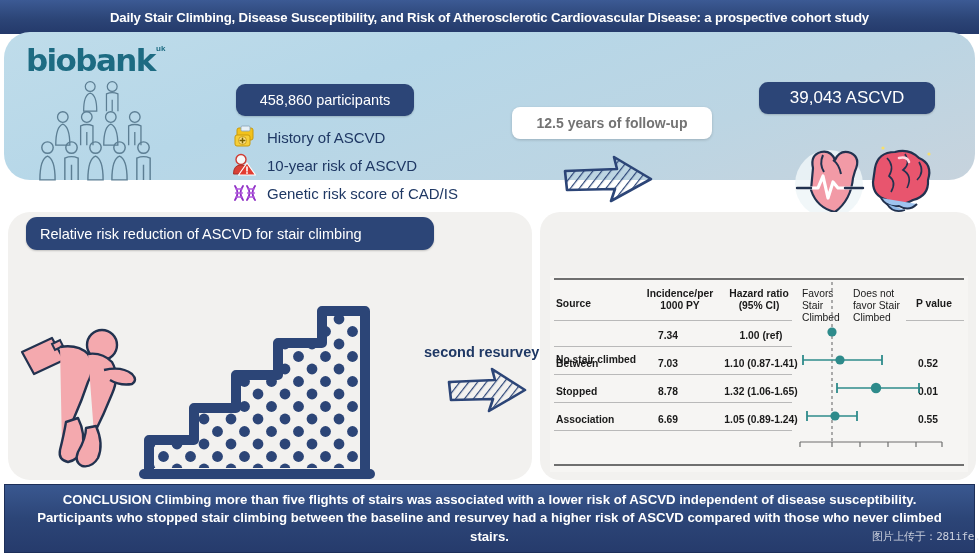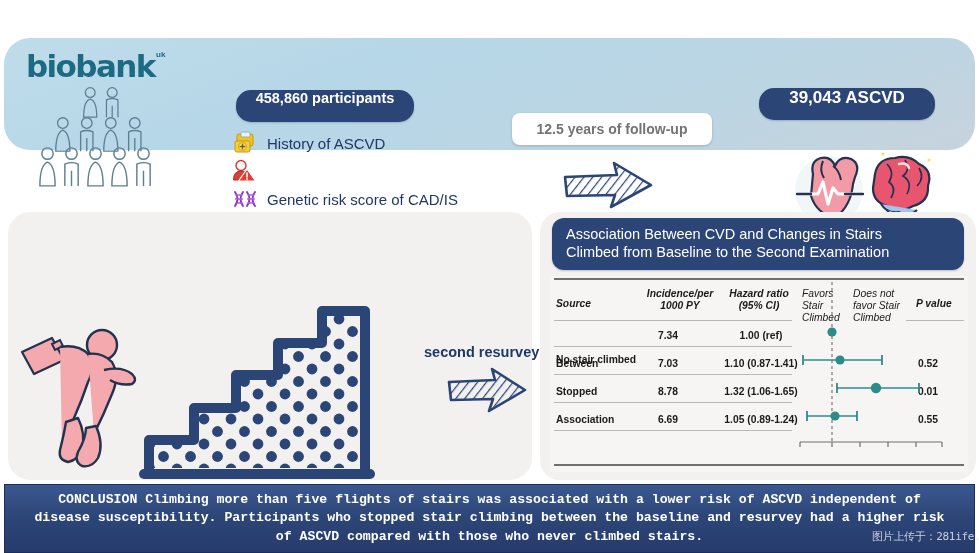--- a/index.html
+++ b/index.html
@@ -25,22 +25,22 @@
   .title-bar .title-text {
     color: #ffffff;
     font-size: 13.2px;
     font-weight: bold;
     letter-spacing: -0.15px;
     white-space: nowrap;
   }
 
   
   .top-panel {
-    position: absolute; left: 4px; top: 38px;
-    width: 971px; height: 112px;
+    position: absolute; left: 4px; top: 32px;
+    width: 971px; height: 148px;
     background: linear-gradient(160deg,#bfdcea 0%, #b6d7e8 35%, #bcd5e3 70%, #c7d3dd 100%);
     border-radius: 26px;
   }
 
   
   .logo-wrap { position: absolute; left: 12px; top: 10px; width: 190px; height: 145px; }
   .logo-text {
     position: absolute; left: 10px; top: 0px;
     font-size: 31px; font-weight: bold;
     color: #1d6b82; letter-spacing: -1.6px;
@@ -49,23 +49,23 @@
   .logo-uk {
     position: absolute; left: 140px; top: 2px;
     font-size: 8px; font-weight: bold; color: #1d6b82;
   }
   .people-svg { position: absolute; left: 8px; top: 36px; }
 
   
   .pill {
     position: absolute;
     background: #2c4577;
-    border-radius: 15px;
-    display: flex; align-items: flex-start; justify-content: center;
-    color: #ffffff; font-weight: bold;
+    border-radius: 9px;
+    display: flex; align-items: center; justify-content: center;
+    color: #ffffff; font-weight: normal;
     box-shadow: 0 1px 2px rgba(0,0,0,.18);
   }
   .pill-participants { left: 232px; top: 52px; width: 178px; height: 32px; font-size: 14.5px; }
   .pill-ascvd       { left: 755px; top: 50px; width: 176px; height: 32px; font-size: 17px; }
 
   .white-pill {
     position: absolute; left: 508px; top: 75px;
     width: 200px; height: 32px;
     background: #ffffff; border-radius: 8px;
     display: flex; align-items: center; justify-content: center;
@@ -139,21 +139,20 @@
     background: #f6f5f3;
   }
   .rule { position: absolute; background: #8b8b8b; height: 1px; left: 4px; width: 410px; }
   .rule-thick { height: 1.6px; background: #6f6f6f; }
   .rule-short { left: 4px; width: 238px; background: #b9b9b9; }
   .rule-p { left: 356px; width: 58px; background: #b9b9b9; }
 
   .th {
     position: absolute; font-size: 10.3px; font-weight: bold; color: #1a1a1a;
     line-height: 1.18;
-    font-style: italic;
   }
   .td {
     position: absolute; font-size: 10.3px; color: #1a1a1a; font-weight: bold;
     white-space: nowrap;
   }
 
   .forest { position: absolute; left: 246px; top: 0px; width: 172px; height: 196px; }
 
   .axis-tick-label {
     position: absolute; font-size: 8.2px; color: #3a3a3a; font-weight: bold;
@@ -164,35 +163,38 @@
   .conclusion {
     position: absolute; left: 4px; top: 484px;
     width: 971px; height: 69px;
     background: linear-gradient(180deg,#3a5890 0%, #2c4577 50%, #263b6c 100%);
     border: 1px solid #1d2f59;
     display: flex; align-items: center; justify-content: center;
     padding: 0 22px;
   }
   .conclusion-text {
     color: #ffffff; font-size: 13.2px; font-weight: bold;
-    text-align: center; line-height: 1.38; font-family: Liberation Mono, monospace;
+    text-align: center; line-height: 1.38;
   }
   .watermark {
     position: absolute; left: 872px; top: 529px;
     font-size: 11px; color: #d8dce6;
     font-family: "DejaVu Sans Mono", monospace;
     letter-spacing: -0.3px; white-space: nowrap;
     opacity: .92;
   }
 </style>
 </head>
 <body>
 
 <div id="page">
 
+  <div class="title-bar">
+    <span class="title-text">Daily Stair Climbing, Disease Susceptibility, and Risk of Atherosclerotic Cardiovascular Disease: a prospective cohort study</span>
+  </div>
 
   <div class="top-panel">
 
     <div class="logo-wrap">
       <span class="logo-text">biobank</span>
       <span class="logo-uk">uk</span>
       <svg class="people-svg" width="175" height="105" viewBox="0 0 175 105">
         <g fill="none" stroke="#5c7e93" stroke-width="1.5">
 
           <g transform="translate(58,2) scale(0.82)">
@@ -267,20 +269,21 @@
       <div class="bullet-row">
         <span class="bullet-icon">
           <svg width="26" height="24" viewBox="0 0 26 24">
             <circle cx="9" cy="6.5" r="5" fill="#f7f7f7" stroke="#cf3b32" stroke-width="1.4"></circle>
             <path d="M1.5 21 Q1.5 12 9 12 Q16.5 12 16.5 21 Z" fill="#d94137" stroke="#a82c25" stroke-width="1"></path>
             <path d="M15 10 L23.5 22 H6.5 Z" fill="#e23b30" stroke="#fff" stroke-width="1.2" stroke-linejoin="round"></path>
             <path d="M15 14 v4" stroke="#fff" stroke-width="1.6" stroke-linecap="round"></path>
             <circle cx="15" cy="20" r=".9" fill="#fff"></circle>
           </svg>
         </span>
+        <span class="bullet-label">10-year risk of ASCVD</span>
       </div>
 
       <div class="bullet-row">
         <span class="bullet-icon">
           <svg width="28" height="24" viewBox="0 0 28 24">
             <g fill="none" stroke="#8e2fc4" stroke-width="1.9" stroke-linecap="round">
               <path d="M3 5 Q8 12 3 19"></path>
               <path d="M11 5 Q6 12 11 19"></path>
               <path d="M15 5 Q20 12 15 19"></path>
               <path d="M23 5 Q18 12 23 19"></path>
@@ -341,20 +344,23 @@
         <path d="M104 66 Q110 76 122 72" fill="#8fb9e8" stroke="#22324f" stroke-width="1.8"></path>
         <path d="M116 20 Q124 18 126 24" fill="none" stroke="#ffd9e0" stroke-width="2.6" stroke-linecap="round"></path>
         <circle cx="90" cy="78" r="2" fill="#7fd2e0"></circle>
         <circle cx="146" cy="16" r="1.6" fill="#f7e06a"></circle>
         <circle cx="100" cy="10" r="1.6" fill="#f7e06a"></circle>
       </svg>
     </span>
   </div>
 
   <div class="left-card">
+    <div class="card-header header-stairs">
+      <span>Relative risk reduction of ASCVD for stair climbing</span>
+    </div>
 
     <svg class="stairs-area" width="524" height="268" viewBox="0 0 524 268">
       <defs>
         <pattern id="dotpat" width="27" height="25" patternUnits="userSpaceOnUse">
           <circle cx="7" cy="7" r="5.4" fill="#2c4577"></circle>
           <circle cx="20.5" cy="19.5" r="5.4" fill="#2c4577"></circle>
         </pattern>
         <clipPath id="stairclip">
           <path d="M141 256 L141 228 L186 228 L186 196 L228 196 L228 163 L270 163
                    L270 131 L314 131 L314 99 L357 99 L357 256 Z"></path>
@@ -395,26 +401,20 @@
       <defs>
         <pattern id="hatchB" width="7" height="7" patternTransform="rotate(38)" patternUnits="userSpaceOnUse">
           <line x1="0" y1="0" x2="0" y2="7" stroke="#2c4577" stroke-width="2.4"></line>
         </pattern>
       </defs>
       <path d="M4 16 L50 14 L47 3 L80 24 L44 45 L48 33 L6 34 Z" fill="url(#hatchB)" stroke="#2c4577" stroke-width="2.6" stroke-linejoin="round"></path>
     </svg>
   </span>
 
   <div class="right-card">
-    <div class="card-header header-table">
-      <span>
-        <span>Association Between CVD and Changes in Stairs</span><br>
-        <span>Climbed from Baseline to the Second Examination</span>
-      </span>
-    </div>
 
     <div class="table-wrap">
 
       <div class="rule rule-thick" style="top:2px;"></div>
       <div class="rule rule-short" style="top:44px;"></div>
       <div class="rule rule-p" style="top:44px;"></div>
       <div class="rule rule-short" style="top:70px;"></div>
       <div class="rule rule-short" style="top:98px;"></div>
       <div class="rule rule-short" style="top:126px;"></div>
       <div class="rule rule-short" style="top:154px;"></div>

